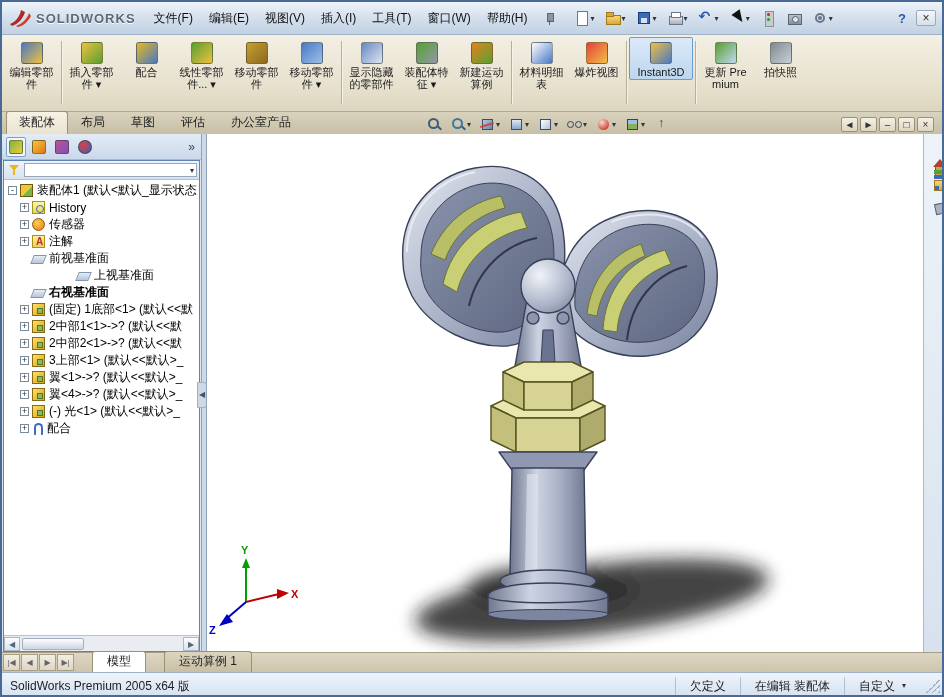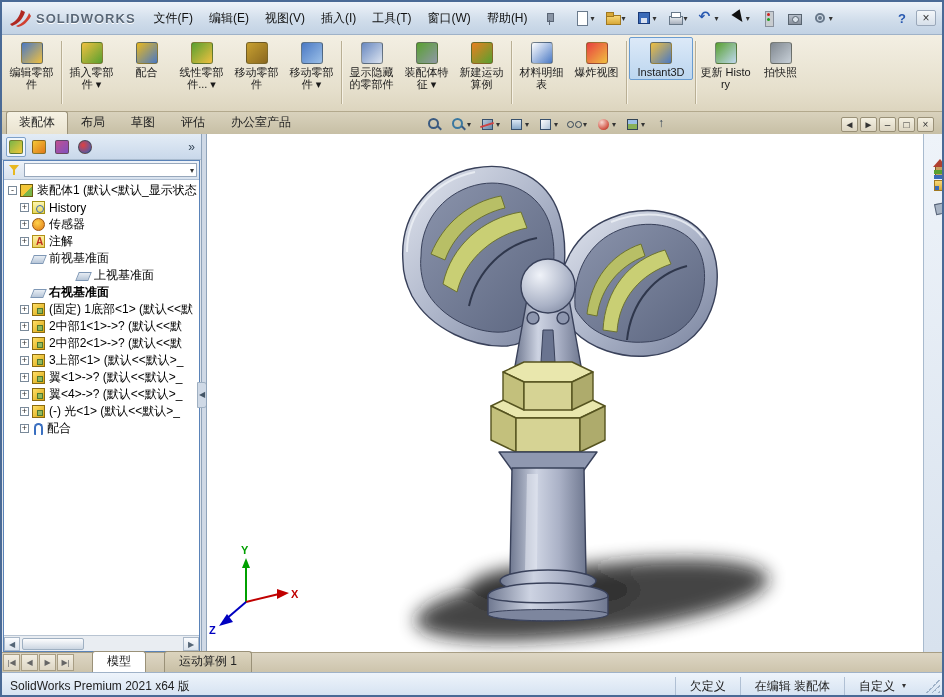--- a/index.html
+++ b/index.html
@@ -273,21 +273,21 @@
       <div class="rgroup">
         <div class="rbtn active wide">
           <div class="ricon" style="background: linear-gradient(135deg, rgb(240, 192, 64), rgb(74, 121, 196));"></div>
           <div class="rlabel">Instant3D</div>
         </div>
       </div>
       <div class="rsep"></div>
       <div class="rgroup">
         <div class="rbtn">
           <div class="ricon" style="background: linear-gradient(135deg, rgb(88, 160, 48), rgb(192, 216, 240));"></div>
-          <div class="rlabel">更新 History</div>
+          <div class="rlabel">更新 Premium</div>
         </div>
         <div class="rbtn">
           <div class="ricon" style="background: linear-gradient(135deg, rgb(128, 136, 144), rgb(200, 208, 216));"></div>
           <div class="rlabel">拍快照</div>
         </div>
       </div>
     </div>
 
   <div class="tabsrow">
     <div style="display:flex;align-items:flex-end;padding-left:4px;" id="ctabs">
@@ -559,21 +559,21 @@
   <div class="bottombar" id="bottombar">
       <span class="navbtn">|◀</span>
       <span class="navbtn">◀</span>
       <span class="navbtn">▶</span>
       <span class="navbtn">▶|</span>
       <span class="btab active">模型</span>
       <span class="btab">运动算例 1</span>
     </div>
 
   <div class="statusbar">
-    <span class="sb-left">SolidWorks Premium 2021 x64 版</span>
+    <span class="sb-left">SolidWorks Premium 2005 x64 版</span>
     <div class="sb-right">
       <span class="sb-cell">欠定义</span>
       <span class="sb-cell">在编辑 装配体</span>
       <span class="sb-cell sb-custom">
         <span>自定义</span>
         <span class="caret">▾</span>
       </span>
       <span class="grip"></span>
     </div>
   </div>

